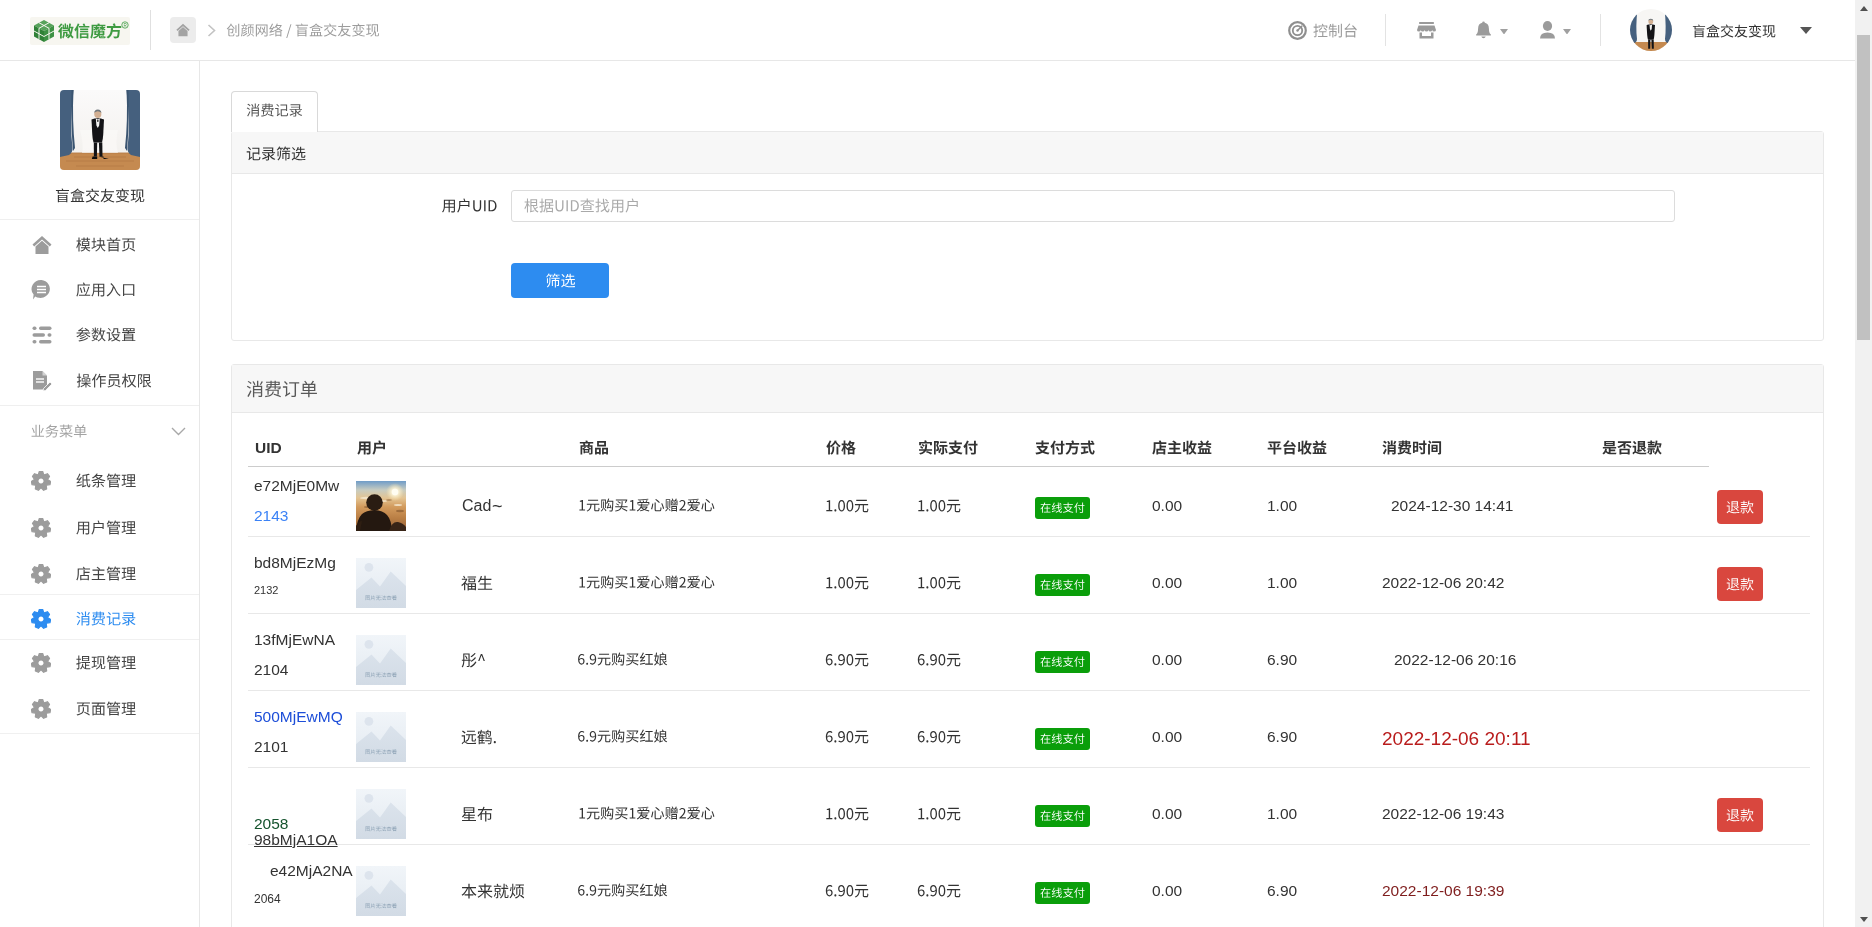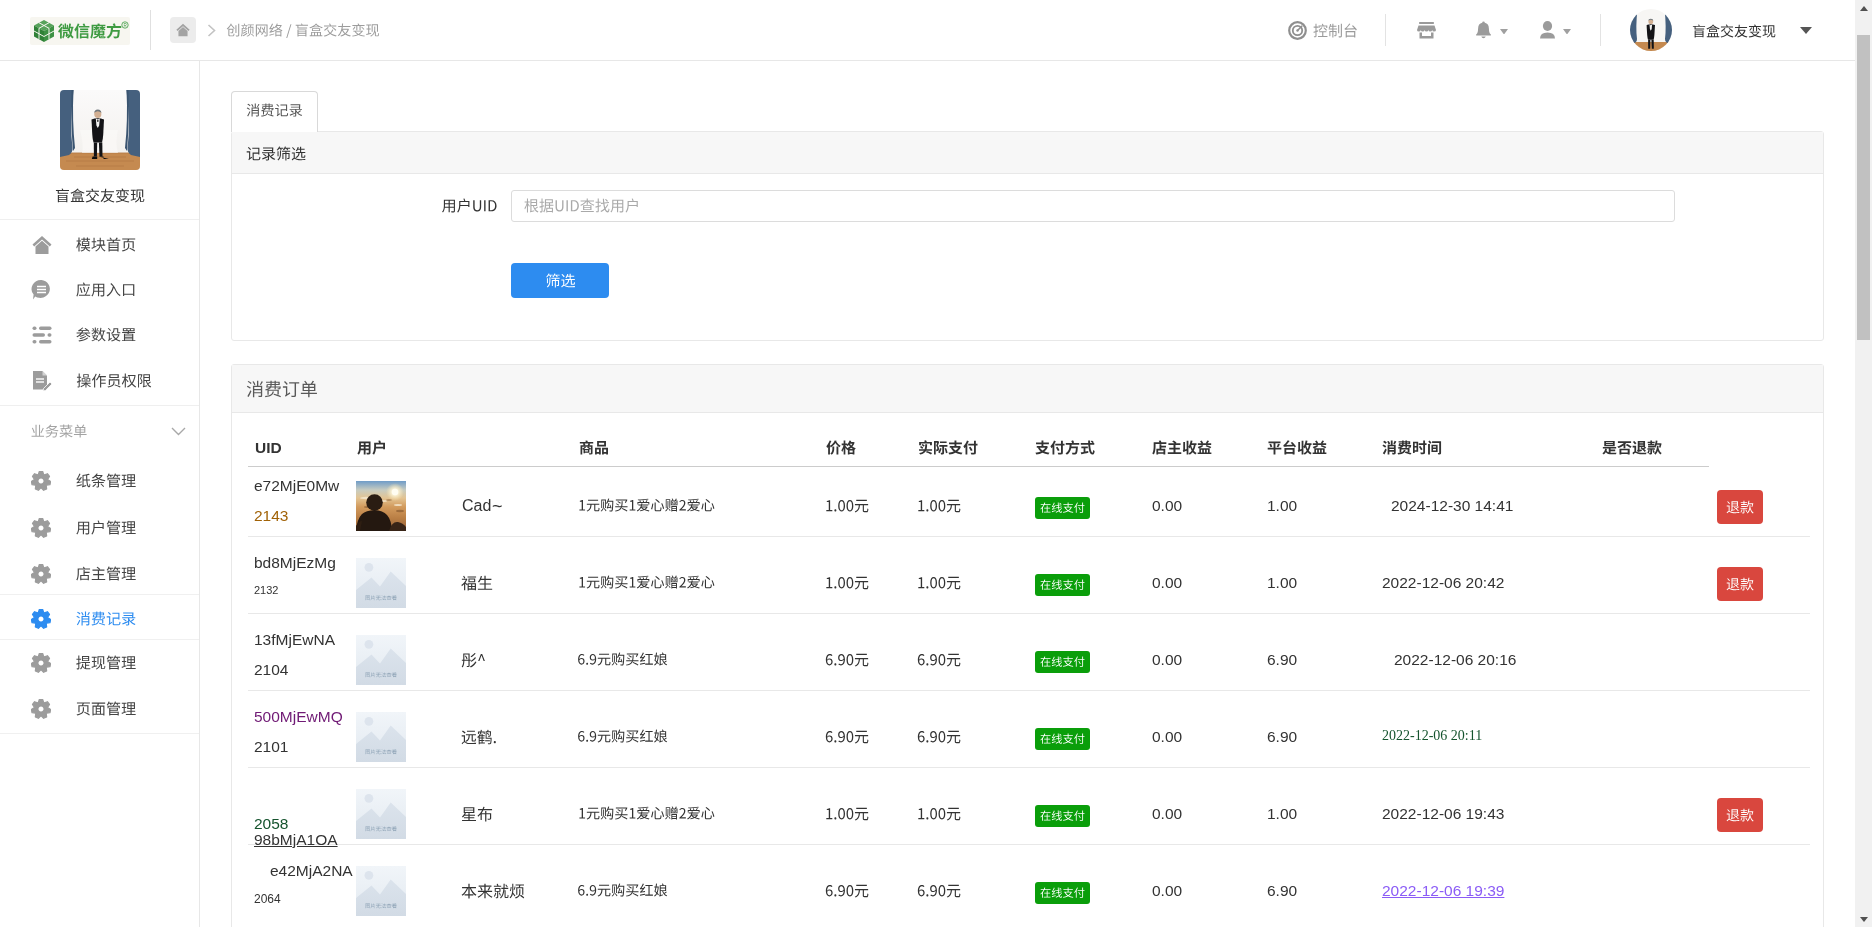--- a/index.html
+++ b/index.html
@@ -602,21 +602,21 @@
         <stop offset="1" stop-color="#96603a"></stop>
 </linearGradient>
 <radialGradient id="sung">
         <stop offset="0" stop-color="#ffffff"></stop>
         <stop offset="0.35" stop-color="#fff7dc" stop-opacity="0.9"></stop>
         <stop offset="1" stop-color="#ffe9b0" stop-opacity="0"></stop>
       </radialGradient>
 </defs>
   </svg>
 <div style="position:absolute;top:477.7px;font-size:15.5px;line-height:1;color:#333;white-space:nowrap;left:254.0px;">e72MjE0Mw</div>
-<div style="position:absolute;top:508.2px;font-size:15.5px;line-height:1;color:#a16207;white-space:nowrap;left:254.0px;">2143</div>
+<div style="position:absolute;top:508.2px;font-size:15.5px;line-height:1;color:#3b82f6;white-space:nowrap;left:254.0px;">2143</div>
 <svg style="position:absolute;left:356px;top:481px" width="50" height="50" viewBox="0 0 50 50">
 <rect width="50" height="50" fill="url(#sun1)"></rect>
 <circle cx="39" cy="11" r="9" fill="url(#sung)"></circle>
 <circle cx="39" cy="11" r="3.2" fill="#fffdf2"></circle>
 <g fill="#f6ead2" opacity="0.8">
       <ellipse cx="10" cy="17" rx="6" ry="1.2"></ellipse>
       <ellipse cx="26" cy="20" rx="5" ry="1"></ellipse>
       <ellipse cx="42" cy="24" rx="4" ry="1"></ellipse>
       <ellipse cx="15" cy="23" rx="4" ry="0.9"></ellipse>
     </g>
@@ -813,21 +813,21 @@
     <g transform="translate(0,9.94) scale(0.01130)" fill="#ffffff">
       <use href="#g98" x="0"></use>
       <use href="#g99" x="1000"></use>
       <use href="#g100" x="2000"></use>
       <use href="#g101" x="3000"></use>
     </g>
   </svg>
 <div style="position:absolute;top:651.7px;font-size:15.5px;line-height:1;color:#333;white-space:nowrap;left:1152.0px;">0.00</div>
 <div style="position:absolute;top:651.7px;font-size:15.5px;line-height:1;color:#333;white-space:nowrap;left:1267.0px;">6.90</div>
 <div style="position:absolute;top:651.7px;font-size:15.5px;line-height:1;color:#333;white-space:nowrap;left:1382.0px;margin-left:12px;">2022-12-06 20:16</div>
-<div style="position:absolute;top:708.7px;font-size:15.5px;line-height:1;color:#701a75;white-space:nowrap;left:254.0px;">500MjEwMQ</div>
+<div style="position:absolute;top:708.7px;font-size:15.5px;line-height:1;color:#1d4ed8;white-space:nowrap;left:254.0px;">500MjEwMQ</div>
 <div style="position:absolute;top:739.2px;font-size:15.5px;line-height:1;color:#333;white-space:nowrap;left:254.0px;">2101</div>
 <svg style="position:absolute;left:356px;top:712px" width="50" height="50" viewBox="0 0 50 50">
     <use href="#ph"></use>
   </svg>
 <svg style="position:absolute;left:364.8px;top:748.8px;" width="32" height="6" viewBox="0 0 32.40 5.72">
     <g transform="translate(0,4.75) scale(0.00540)" fill="#8da2b5">
       <use href="#g104" x="0"></use>
       <use href="#g105" x="1000"></use>
       <use href="#g106" x="2000"></use>
       <use href="#g107" x="3000"></use>
@@ -876,21 +876,21 @@
 <svg style="position:absolute;left:1039.9px;top:733.4px;z-index:2;" width="45" height="12" viewBox="0 0 45.20 11.98">
     <g transform="translate(0,9.94) scale(0.01130)" fill="#ffffff">
       <use href="#g98" x="0"></use>
       <use href="#g99" x="1000"></use>
       <use href="#g100" x="2000"></use>
       <use href="#g101" x="3000"></use>
     </g>
   </svg>
 <div style="position:absolute;top:728.7px;font-size:15.5px;line-height:1;color:#333;white-space:nowrap;left:1152.0px;">0.00</div>
 <div style="position:absolute;top:728.7px;font-size:15.5px;line-height:1;color:#333;white-space:nowrap;left:1267.0px;">6.90</div>
-<div style="position:absolute;top:728.7px;font-size:14px;line-height:1;color:#14532d;white-space:nowrap;left:1382.0px;font-family:Liberation Serif, serif;">2022-12-06 20:11</div>
+<div style="position:absolute;top:728.7px;font-size:19px;line-height:1;color:#b91c1c;white-space:nowrap;left:1382.0px;">2022-12-06 20:11</div>
 <div style="position:absolute;top:832px;font-size:15.5px;line-height:1;color:#333;white-space:nowrap;left:254.0px;text-decoration:underline;">98bMjA1OA</div>
 <div style="position:absolute;top:816.2px;font-size:15.5px;line-height:1;color:#14532d;white-space:nowrap;left:254.0px;">2058</div>
 <svg style="position:absolute;left:356px;top:789px" width="50" height="50" viewBox="0 0 50 50">
     <use href="#ph"></use>
   </svg>
 <svg style="position:absolute;left:364.8px;top:825.8px;" width="32" height="6" viewBox="0 0 32.40 5.72">
     <g transform="translate(0,4.75) scale(0.00540)" fill="#8da2b5">
       <use href="#g104" x="0"></use>
       <use href="#g105" x="1000"></use>
       <use href="#g106" x="2000"></use>
@@ -1014,12 +1014,12 @@
 <svg style="position:absolute;left:1039.9px;top:887.4px;z-index:2;" width="45" height="12" viewBox="0 0 45.20 11.98">
     <g transform="translate(0,9.94) scale(0.01130)" fill="#ffffff">
       <use href="#g98" x="0"></use>
       <use href="#g99" x="1000"></use>
       <use href="#g100" x="2000"></use>
       <use href="#g101" x="3000"></use>
     </g>
   </svg>
 <div style="position:absolute;top:882.7px;font-size:15.5px;line-height:1;color:#333;white-space:nowrap;left:1152.0px;">0.00</div>
 <div style="position:absolute;top:882.7px;font-size:15.5px;line-height:1;color:#333;white-space:nowrap;left:1267.0px;">6.90</div>
-<div style="position:absolute;top:882.7px;font-size:15.5px;line-height:1;color:#8b5cf6;white-space:nowrap;left:1382.0px;text-decoration:underline;">2022-12-06 19:39</div>
+<div style="position:absolute;top:882.7px;font-size:15.5px;line-height:1;color:#7f1d1d;white-space:nowrap;left:1382.0px;">2022-12-06 19:39</div>
 </body></html>

